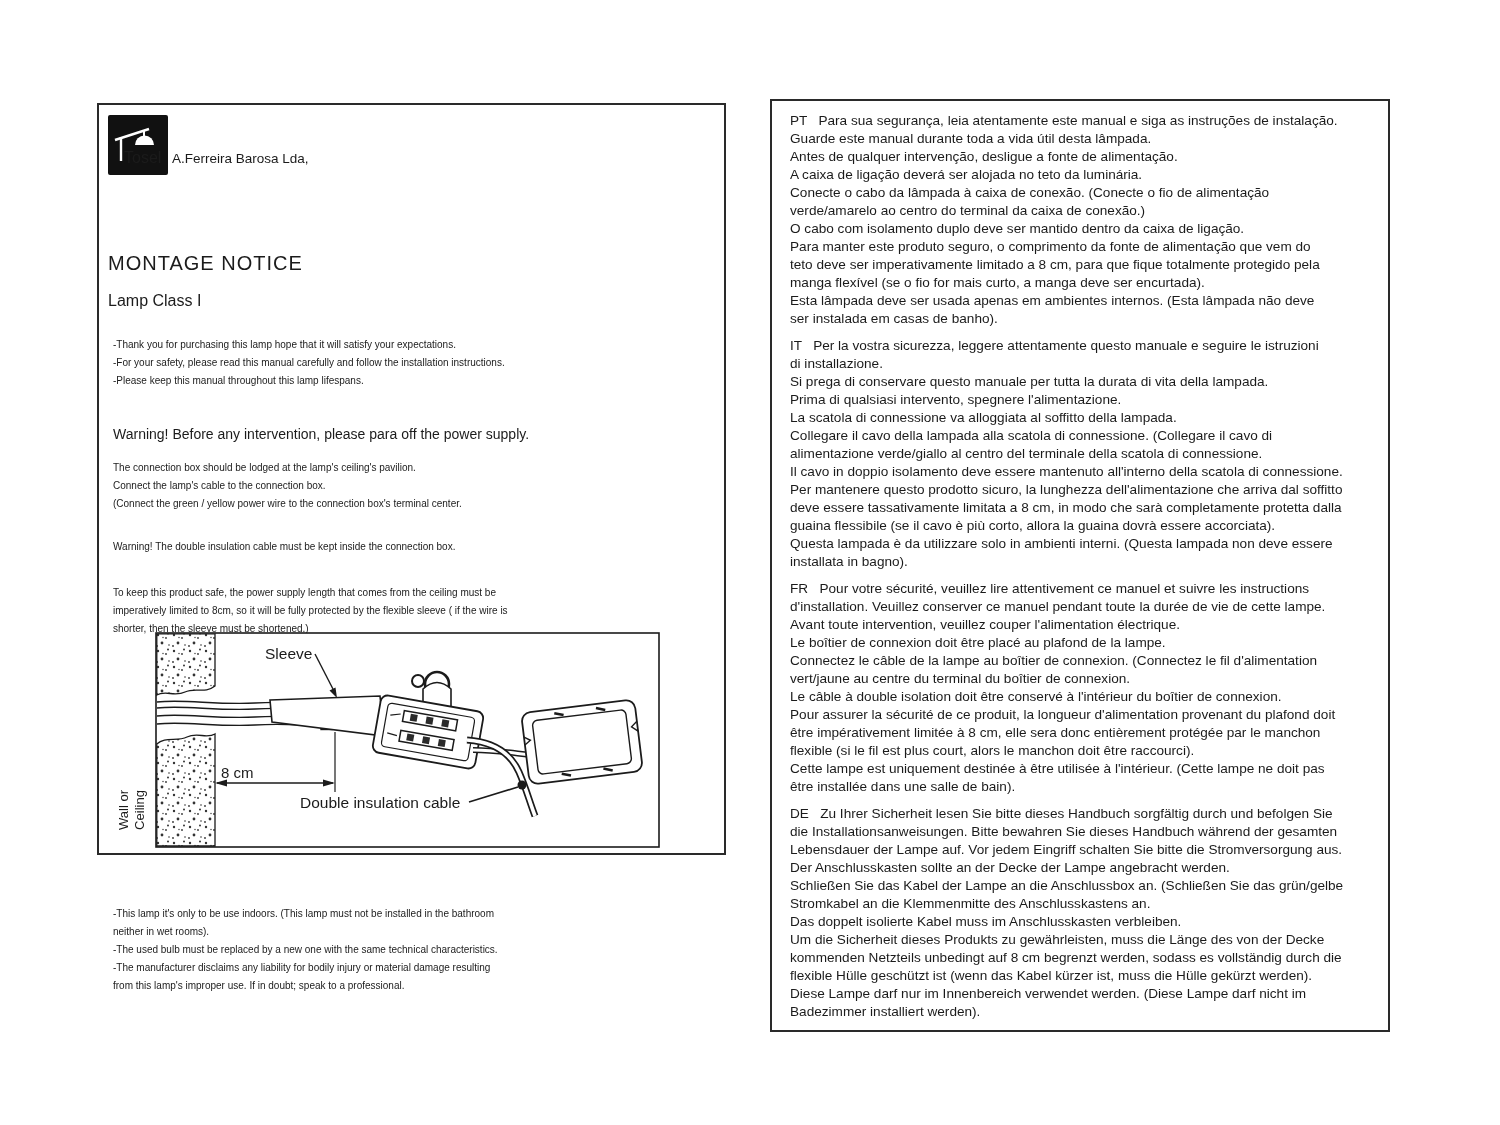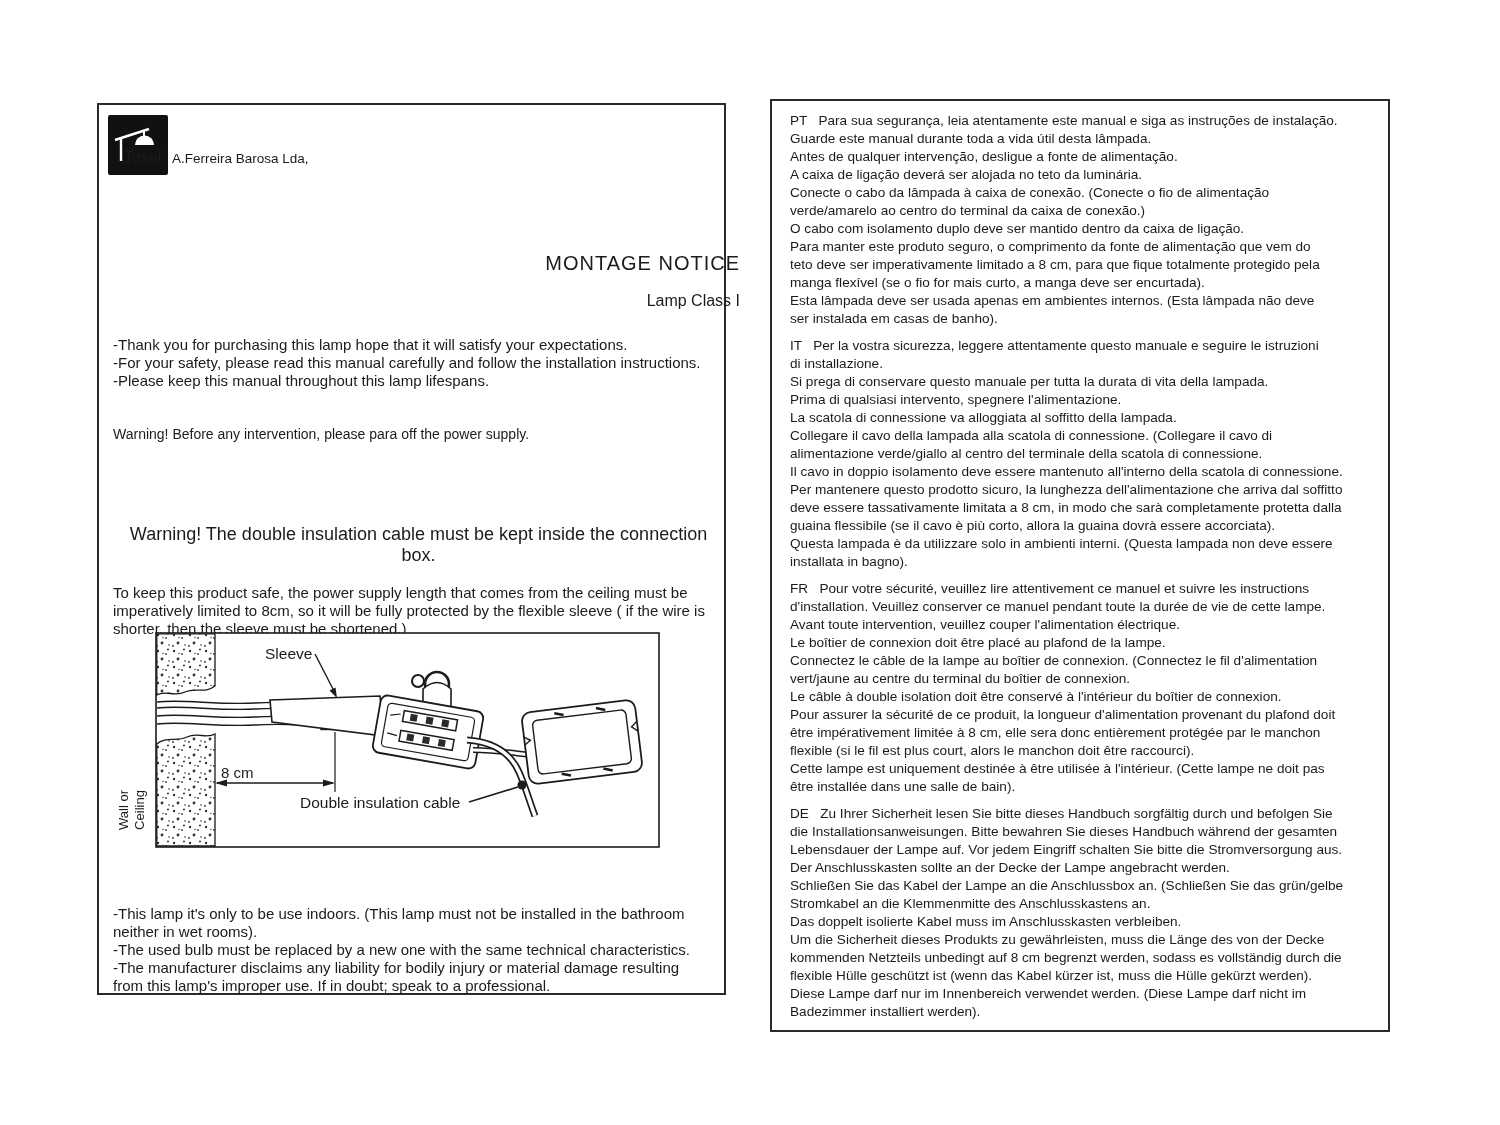--- a/index.html
+++ b/index.html
@@ -1,39 +1,39 @@
 <!DOCTYPE html>
 <html><head>
 <meta charset="utf-8">
 <style>
   * { margin: 0; padding: 0; box-sizing: border-box; }
   html, body { width: 1500px; height: 1125px; background: #ffffff; overflow: hidden; }
   body { font-family: "Liberation Sans", "DejaVu Sans", sans-serif; color: #1b1b1b; position: relative; }
 
   .page { position: absolute; background: #fff; border: 2px solid #2a2a2a; }
-  #page-left  { left: 97px;  top: 103px; width: 629px; height: 892px; }
+  #page-left  { left: 97px;  top: 103px; width: 629px; height: 752px; }
   #page-right { left: 770px; top: 99px;  width: 620px; height: 933px; }
 
   .abs { position: absolute; }
   .ml { white-space: pre-wrap; }
-  .body-text { font-size: 15px; line-height: 18px; }
-  .center { left: 16px; width: 100%; text-align: right; }
+  .body-text { font-size: 10px; line-height: 18px; }
+  .center { left: 9px; width: 100%; text-align: left; }
   .bold { font-weight: normal; }
 
   
   #logo-box { left: 9px; top: 10px; width: 60px; height: 60px; }
   #company-line { left: 73px; top: 46px; font-size: 13.5px; }
   #address-block { left: 5px; top: 69px; font-size: 13.5px; line-height: 18px; }
   #doc-title { top: 147px; font-size: 20px; letter-spacing: 1px; }
   #doc-subtitle { top: 187px; font-size: 16px; }
   #intro-block { left: 14px; top: 231px; }
   #assembly-heading { top: 290px; font-size: 20px; }
   #warning-1 { left: 14px; top: 321px; font-size: 14px; }
   #connection-steps { left: 14px; top: 354px; }
-  #warning-2 { left: 14px; top: 419px; font-size: 18px; text-align: center; }
+  #warning-2 { left: 14px; top: 436px; font-size: 10px; }
   #sleeve-paragraph { left: 14px; top: 451px; margin-top: 28px; }
   #diagram-svg { left: 56px; top: 527px; }
   #wall-label { left: -11px; top: 688px; width: 90px; height: 34px; text-align: center;
                 font-size: 13px; line-height: 16px; white-space: pre-line;
                 transform: rotate(-90deg); }
   #safety-heading { top: 765px; font-size: 20px; }
   #safety-block { left: 14px; top: 800px; }
 
   
   #page-right .inner { position: absolute; left: 18px; top: 11px; right: 10px; }
@@ -61,20 +61,23 @@
 
   <div class="abs center" id="doc-title">MONTAGE NOTICE</div>
   <div class="abs center bold" id="doc-subtitle">Lamp Class I</div>
 
   <div class="abs ml body-text" id="intro-block">-Thank you for purchasing this lamp hope that it will satisfy your expectations.
 -For your safety, please read this manual carefully and follow the installation instructions.
 -Please keep this manual throughout this lamp lifespans.</div>
 
 
   <div class="abs bold" id="warning-1">Warning! Before any intervention, please para off the power supply.</div>
+  <div class="abs ml body-text" id="connection-steps">The connection box should be lodged at the lamp's ceiling's pavilion.
+Connect the lamp's cable to the connection box.
+(Connect the green / yellow power wire to the connection box's terminal center.</div>
   <div class="abs bold" id="warning-2">Warning! The double insulation cable must be kept inside the connection box.</div>
   <div class="abs ml body-text" id="sleeve-paragraph">To keep this product safe, the power supply length that comes from the ceiling must be
 imperatively limited to 8cm, so it will be fully protected by the flexible sleeve ( if the wire is
 shorter, then the sleeve must be shortened.)</div>
 
   <svg class="abs" id="diagram-svg" width="505" height="216" viewBox="0 0 505 216">
     <defs>
       <pattern id="speckle" width="16" height="16" patternUnits="userSpaceOnUse">
         <rect width="16" height="16" fill="#fff"></rect>
         <circle cx="3" cy="3" r="1.2" fill="#333"></circle>

